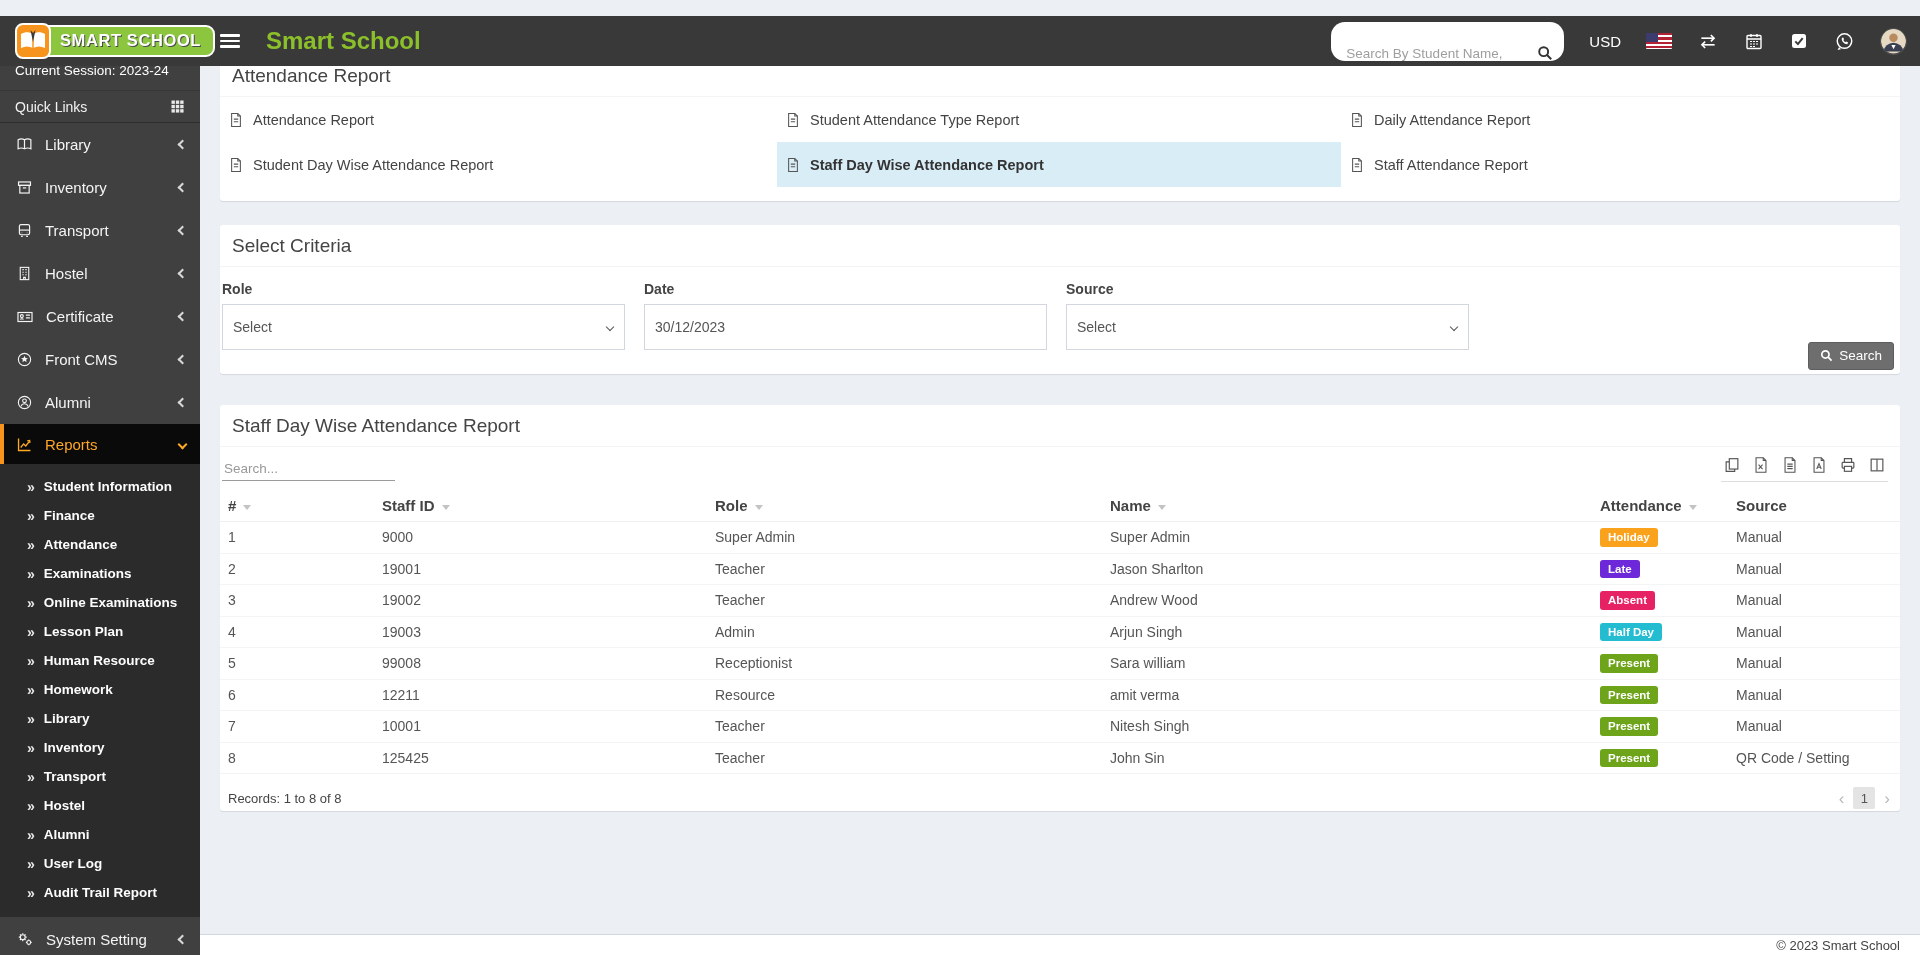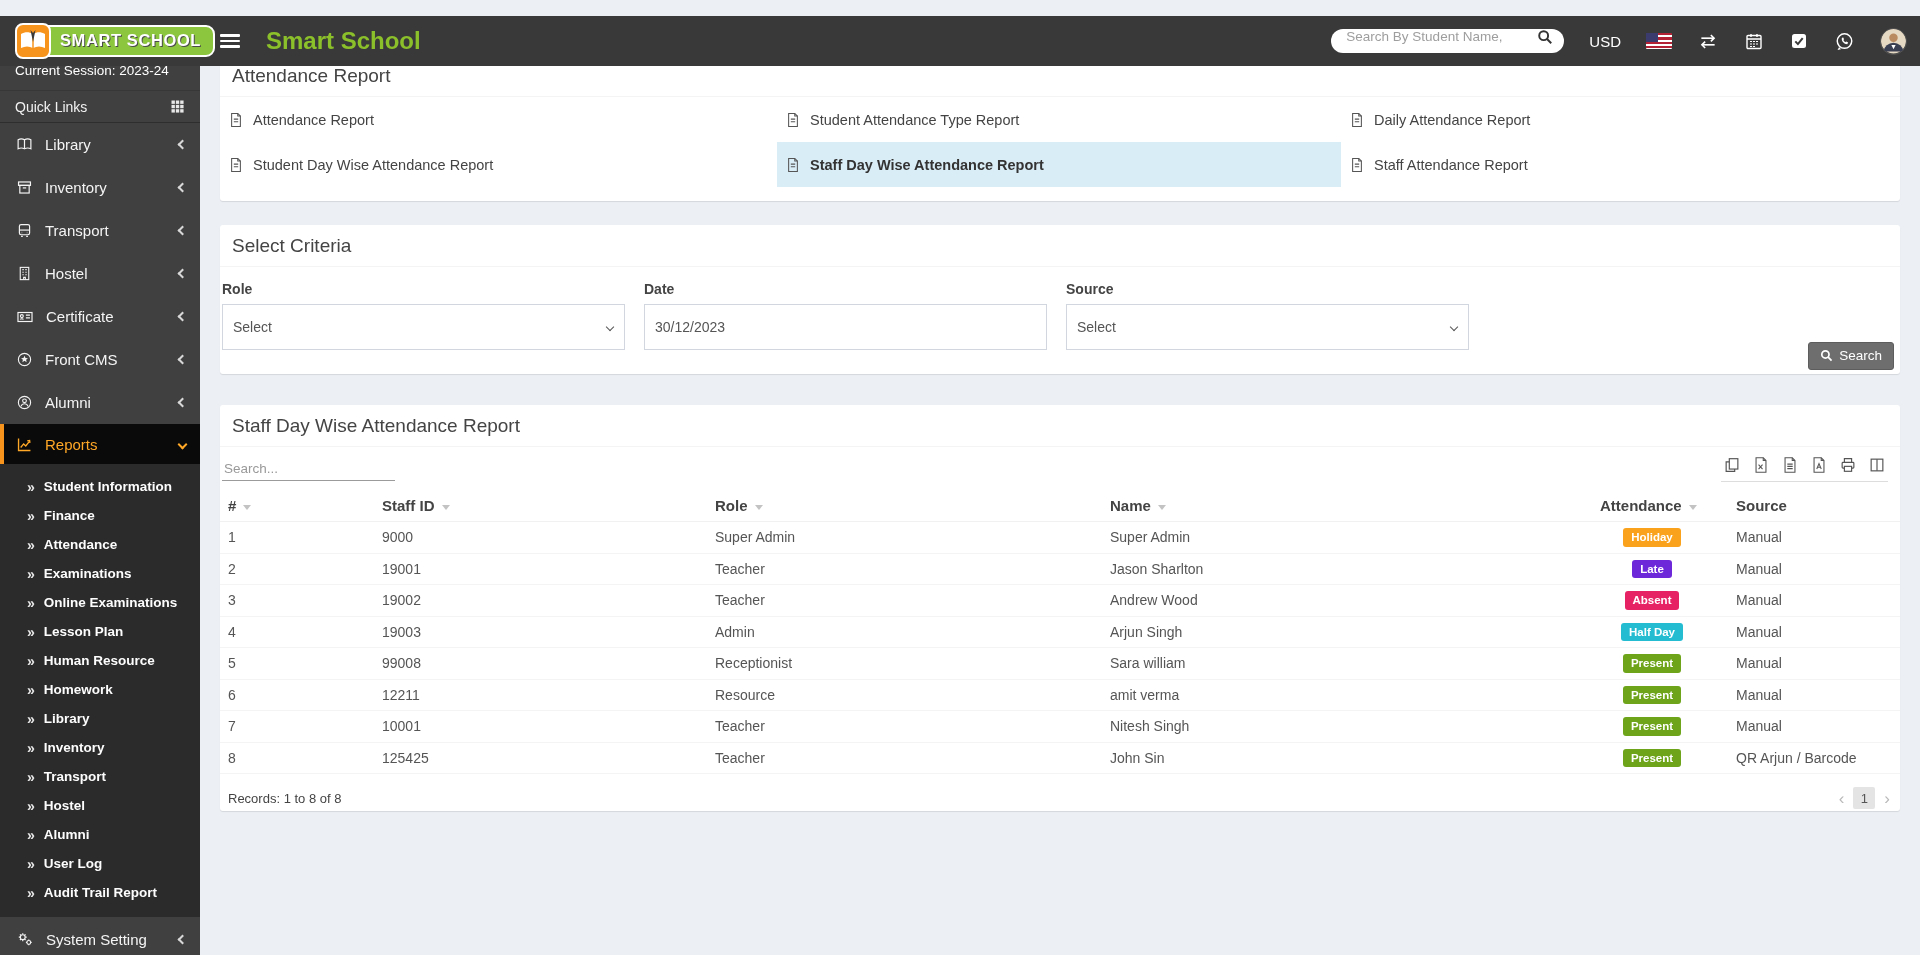--- a/index.html
+++ b/index.html
@@ -15,21 +15,21 @@
   
   .navbar { position:absolute; top:0; left:0; right:0; height:50px; background:#393939; display:flex; align-items:center; z-index:30;margin-top:16px; }
   .brand-area { width:200px; flex:0 0 200px; height:50px; display:flex; align-items:center; padding-left:14px; }
   .logo { position:relative; display:flex; align-items:center; height:36px; }
   .logo-badge { position:absolute; left:0; top:-1px; z-index:2; }
   .logo-pill { margin-left:16px; background:#8cc63e; border:2px solid #fff; border-radius:9px; padding:4px 12px 5px 28px; color:#fff; font-weight:bold; font-size:16.5px; letter-spacing:.6px; text-shadow:1px 1px 0 #4a4a4a; white-space:nowrap; }
   .hamburger { margin-left:20px; width:20px; cursor:pointer; }
   .hamburger span { display:block; height:2.5px; background:#fff; margin:3.2px 0; border-radius:1px; }
   .app-title { margin-left:26px; color:#8bc02a; font-size:24px; font-weight:bold; }
   .nav-right { margin-left:auto; display:flex; align-items:center; gap:25px; padding-right:13px; }
-  .nav-search { width:233px; height:24px; background:#fff; border-radius:14px; display:flex; align-items:flex-start; overflow:hidden; }
+  .nav-search { width:233px; height:39px; background:#fff; border-radius:14px; display:flex; align-items:flex-end; overflow:hidden; }
   .nav-search input { flex:1; border:none; outline:none; background:transparent; padding:0 4px 0 15px; font-size:13.5px; font-family:inherit; color:#333; }
   .nav-search input::placeholder { color:#9e9e9e; }
   .nav-search .mag { padding-right:11px; cursor:pointer; }
   .currency { color:#fff; font-size:15px; cursor:pointer;text-align:right; }
   .flag { width:26px; height:16px; border-radius:1px; background:repeating-linear-gradient(180deg,#b22234 0 2.2px,#fff 2.2px 4.4px); position:relative; cursor:pointer; flex:0 0 auto; }
   .flag::after { content:""; position:absolute; left:0; top:0; width:12px; height:8.8px; background:#3c3b6e; }
   .nav-ic { cursor:pointer; }
   .avatar { width:27px; height:27px; border-radius:50%; overflow:hidden; cursor:pointer; border:1px solid #555; }
 
   
@@ -75,21 +75,21 @@
   .table-toolbar { display:flex; align-items:center; justify-content:space-between; padding:9px 12px 0 2px; }
   .tbl-search { width:173px; border:none; border-bottom:1px solid #9b9b9b; outline:none; font-size:13.5px; font-family:inherit; color:#555; padding:4px 2px; background:transparent; }
   .tbl-search::placeholder { color:#999; }
   .export-icons { display:flex; gap:11px; padding:0 2px 7px; border-bottom:1px solid #ddd; }
   .export-icons .icn { cursor:pointer; }
   table.report { width:100%; border-collapse:collapse; margin-top:10px; table-layout:fixed; }
   table.report th { text-align:left; font-size:15px; color:#444; padding:5px 8px 7px; border-bottom:1px solid #f1f1f1; cursor:pointer; white-space:nowrap; }
   table.report td { font-size:14px; color:#555; padding:6px 8px; border-bottom:1px solid #f4f4f4; height:30px; white-space:nowrap; }
   .sort-caret { display:inline-block; width:0; height:0; border-left:4px solid transparent; border-right:4px solid transparent; border-top:5px solid #c3c3c3; margin-left:7px; vertical-align:middle; }
   td.att, th.att-h { }
-  td.att { text-align:center; }
+  td.att { }
   td.src, th.src-h { padding-left:24px !important; }
   .badge { display:inline-block; padding:3px 8px 3.5px; border-radius:3px; color:#fff; font-size:11.5px; font-weight:bold; }
   .table-foot { display:flex; align-items:center; justify-content:space-between; padding:13px 8px 0 8px; font-size:13px; color:#444; }
   .pager { display:flex; align-items:center; gap:7px; }
   .pg-arrow { color:#b9b9b9; font-size:17px; line-height:1; cursor:pointer; padding:0 2px; }
   .pg-num { width:22px; height:22px; background:#e4e4e4; border-radius:2px; display:flex; align-items:center; justify-content:center; font-size:13px; color:#555; cursor:pointer; }
 
   .footer { position:absolute; left:0; right:0; bottom:0; height:21px; background:#fff; border-top:1px solid #d2d6de; display:flex; align-items:center; justify-content:flex-end; padding-right:20px; font-size:13px; color:#444; }
 </style>
 </head>
@@ -578,27 +578,30 @@
             <td>Nitesh Singh</td>
             <td class="att"><span class="badge" style="background:#6da41a">Present</span></td>
             <td class="src">Manual</td>
           </tr>
           <tr>
             <td>8</td>
             <td>125425</td>
             <td>Teacher</td>
             <td>John Sin</td>
             <td class="att"><span class="badge" style="background:#6da41a">Present</span></td>
-            <td class="src">QR Arjun / Barcode</td>
+            <td class="src">QR Code / Setting</td>
           </tr>
         </tbody>
     </table>
     <div class="table-foot">
       <span>Records: 1 to 8 of 8</span>
       <span class="pager">
         <span class="pg-arrow">‹</span>
         <span class="pg-num">1</span>
         <span class="pg-arrow">›</span>
       </span>
     </div>
   </div>
 
+  <div class="footer">
+    <span>© 2023 Smart School</span>
+  </div>
 </div>
 
 </body></html>

